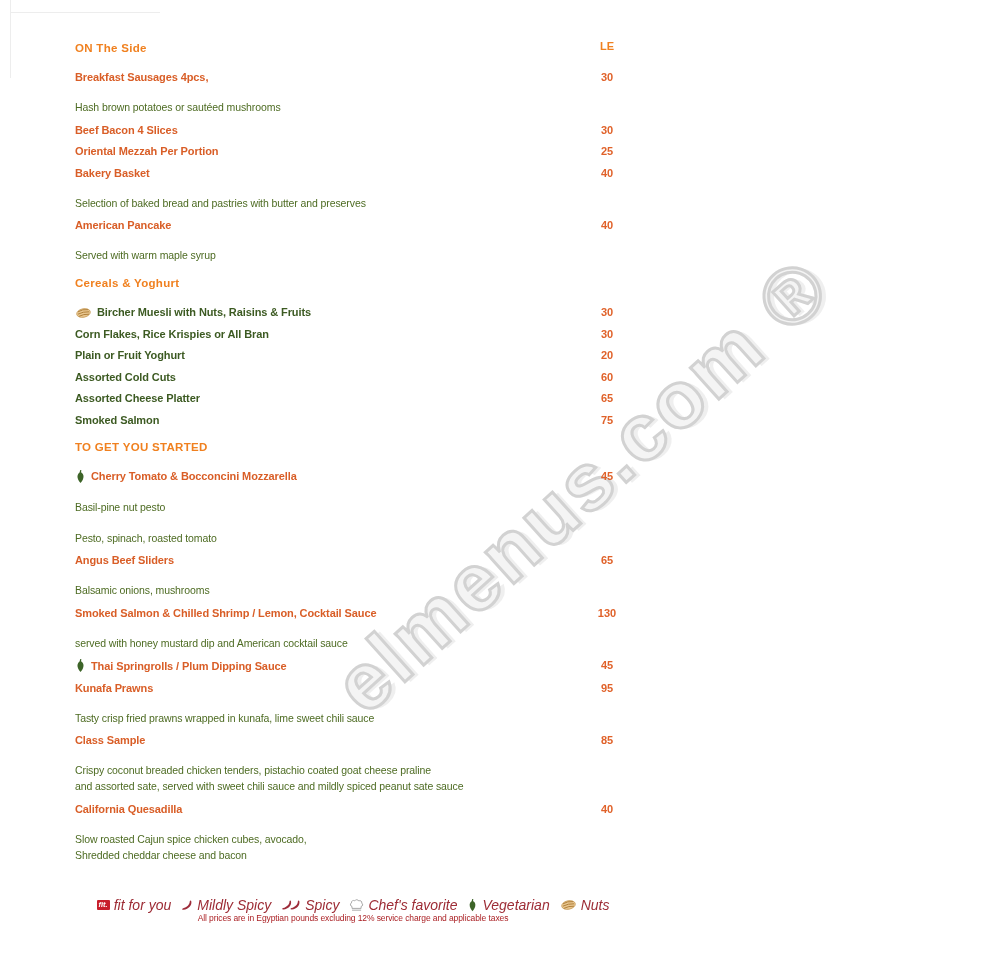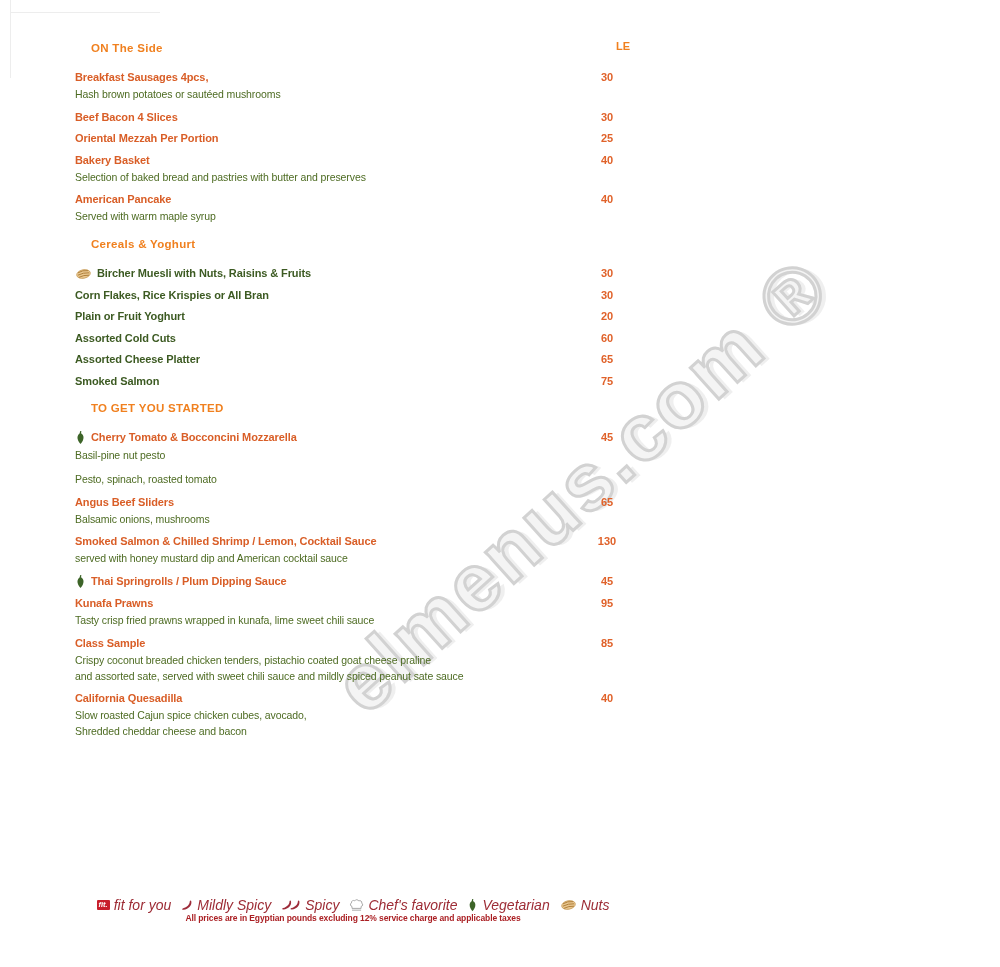--- a/index.html
+++ b/index.html
@@ -13,47 +13,47 @@
   
   .watermark { position:absolute; left:582px; top:486px; z-index:0;
                transform:translate(-50%,-50%) rotate(-42deg);
                font-size:80px; font-weight:bold; letter-spacing:3px; white-space:nowrap;
                color:#f4f4f4; -webkit-text-stroke:3px #d2d2d2;
                text-shadow:4px 4px 0 rgba(210,210,210,0.35); }
 
   .content { position:absolute; left:75px; top:40px; width:556px; z-index:1; }
 
   .section { margin-bottom:12px; }
-  .shead { position:relative; line-height:13px; margin-bottom:16px;margin-left:16px; }
+  .shead { position:relative; line-height:13px; margin-bottom:16px; }
   .stitle { font-size:11.5px; font-weight:bold; color:#f0801f; letter-spacing:0.3px; }
 
   .item { position:relative; margin-bottom:8.5px; }
   .nrow { line-height:13px; display:flex; align-items:center; gap:5px; }
   .name { font-size:11px; font-weight:bold; letter-spacing:-0.1px; }
   .name.o { color:#d95e27; }
   .name.g { color:#3c5a22; }
-  .desc { font-size:10.5px; line-height:16px; color:#4d6b22; margin-top:2px; letter-spacing:-0.1px; }
+  .desc { font-size:10.5px; line-height:16px; color:#4d6b22; margin-top:15px; letter-spacing:-0.1px; }
   .desc + .desc { margin-top:0; }
 
   .price { position:absolute; left:511px; top:0; width:42px; text-align:center;
            font-size:11px; font-weight:bold; color:#e0622a; line-height:13px; }
   .price.le { color:#f0801f; }
 
   .ic { display:inline-flex; align-items:center; flex:0 0 auto; }
 
   .legend { position:absolute; left:75px; top:897px; width:556px; z-index:1;
             display:flex; justify-content:center; align-items:center; gap:10px; }
   .litem { display:flex; align-items:center; gap:4px; }
   .llabel { font-size:14px; font-style:italic; color:#9d2c35; white-space:nowrap; }
   .fitb { display:inline-block; background:#c81e2b; color:#ffffff; font-size:7.5px;
           font-weight:bold; font-style:italic; line-height:10px; padding:0 2px;
           border-radius:1px; }
 
   .note { position:absolute; left:75px; top:913px; width:556px; z-index:1; text-align:center;
-          font-size:8.5px; font-weight:bold; color:#aa1f23; letter-spacing:-0.1px; }
+          font-size:8.5px; font-weight:normal; color:#aa1f23; letter-spacing:-0.1px; }
 </style>
 </head>
 <body>
 
 <div class="page">
 
   <div class="edge-v"></div>
   <div class="edge-h"></div>
 
   <div class="watermark">elmenus.com ®</div>

